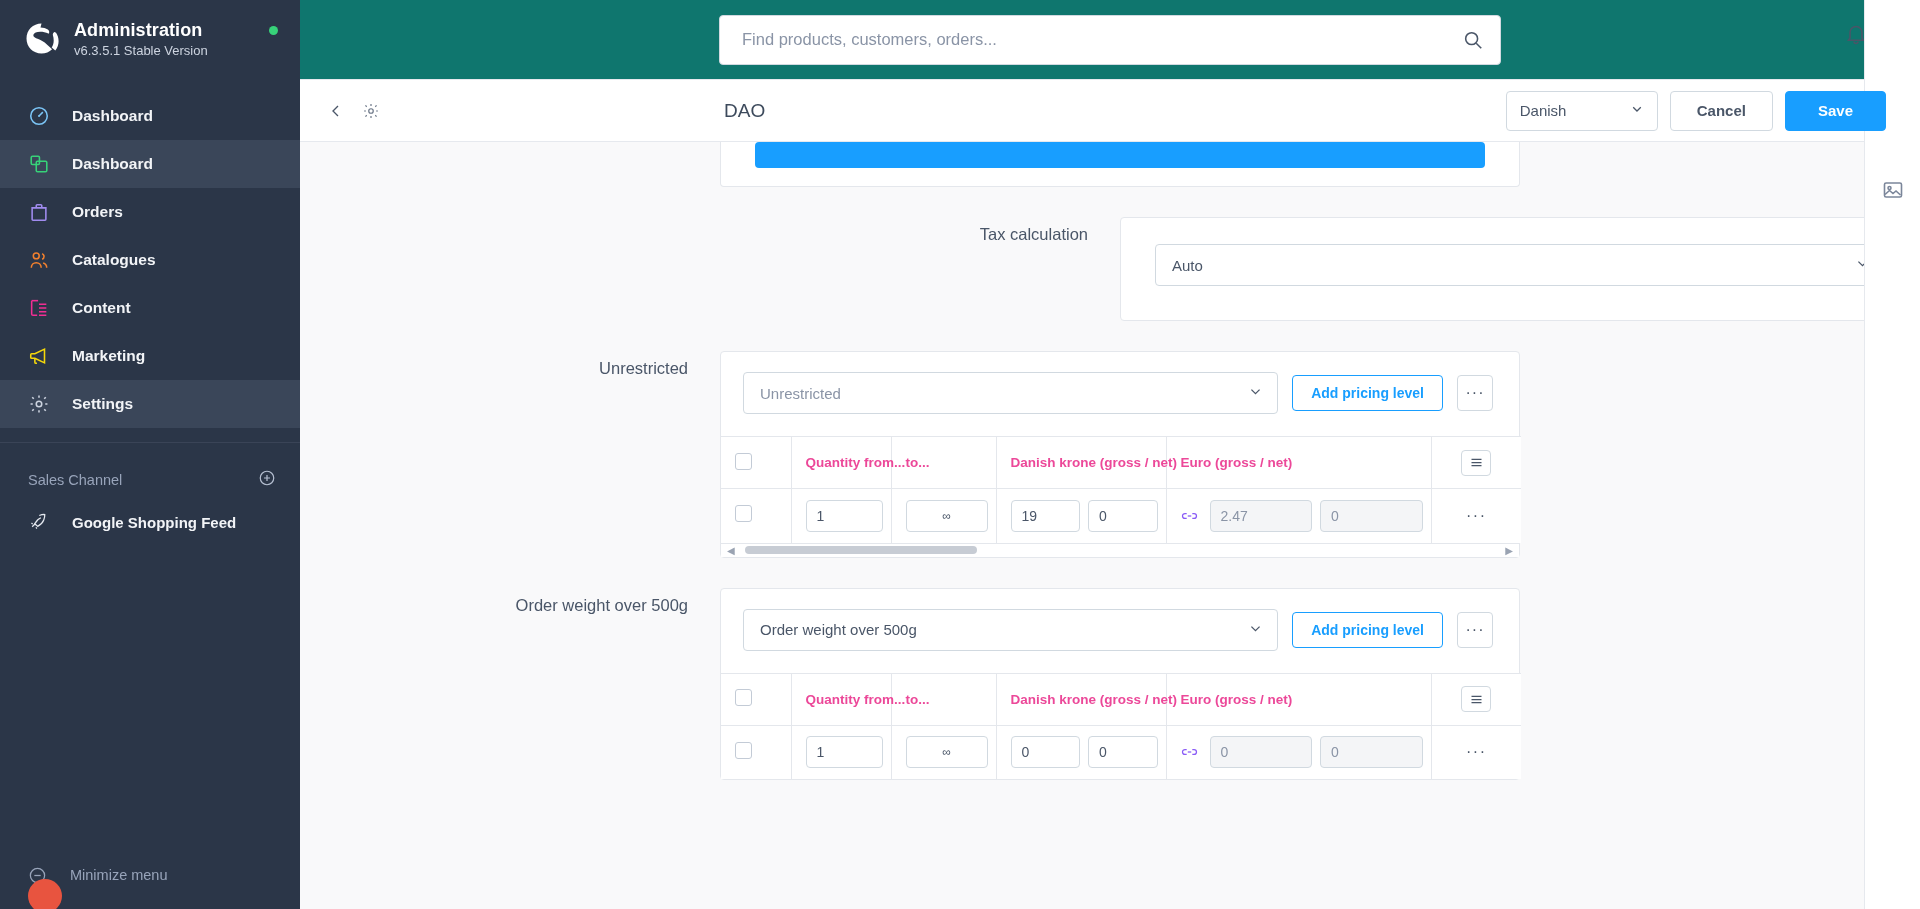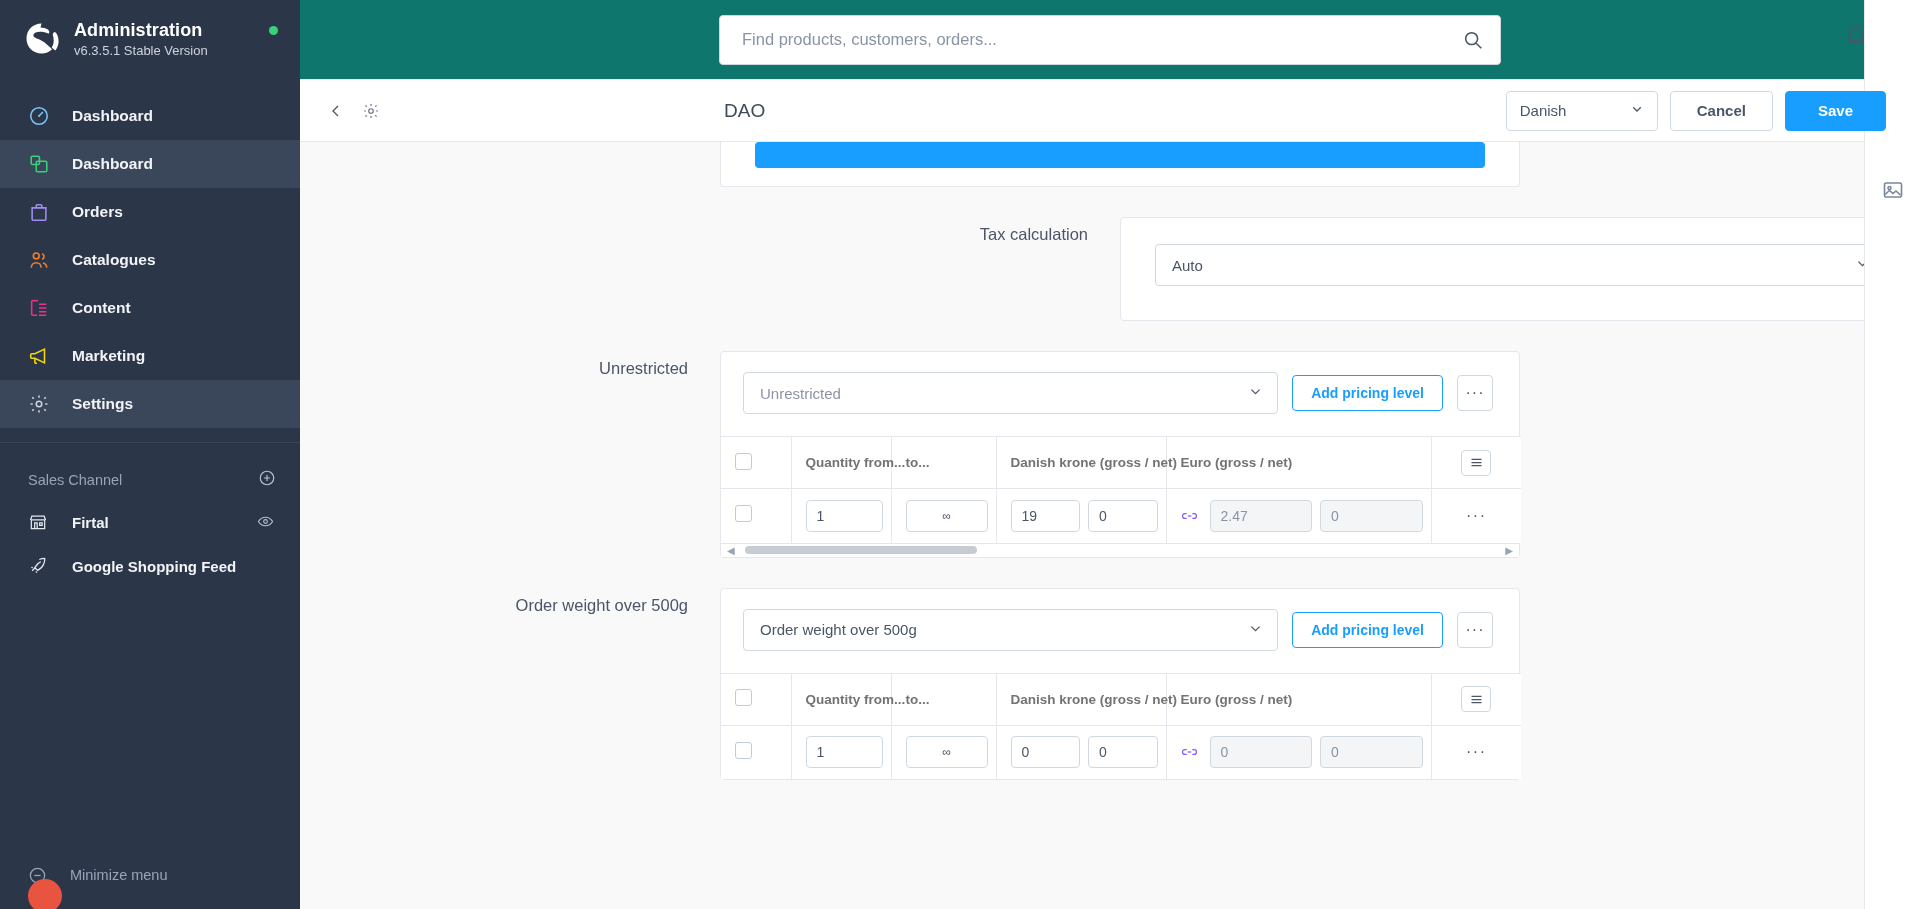--- a/index.html
+++ b/index.html
@@ -159,21 +159,21 @@
   .pc-ctx {
     width: 36px; height:36px; border:1px solid #d1d9e0; border-radius:4px; background:#fff;
     display:flex; align-items:center; justify-content:center; color:#4a5668;
     cursor:pointer; letter-spacing:1px; font-size:16px;
   }
 
   table.grid { width: 100%; border-collapse: collapse; table-layout: fixed; }
   table.grid th, table.grid td { border-top:1px solid #e4e7ec; border-right:1px solid #e4e7ec; }
   table.grid th:last-child, table.grid td:last-child { border-right: none; }
   table.grid th {
-    height: 52px; font-size:13.5px; font-weight:700; color:#737373;
+    height: 52px; font-size:13.5px; font-weight:700; color:#ec4899;
     text-align:left; padding: 0 12px 0 14px; white-space:nowrap; background:#fff;
   }
   table.grid td { height: 54px; padding: 0 8px 0 14px; background:#fff; }
   .cb {
     width:17px; height:17px; border:1px solid #c3cbd6; border-radius:3px; background:#fff;
     display:inline-block; cursor:pointer;
   }
   .cell-input {
     height: 32px; border:1px solid #d1d9e0; border-radius:4px; background:#fff;
     font-size:14px; color:#4a5668; padding: 0 10px; width: 100%;
@@ -317,36 +317,20 @@
     <div class="sb-sectionhead">
       <span>Sales Channel</span>
       <span class="sb-plus">
         <svg width="18" height="18" viewBox="0 0 24 24" fill="none" stroke="#b6c0d2" stroke-width="1.6">
           <circle cx="12" cy="12" r="9"></circle>
             <path d="M12 8v8M8 12h8"></path>
         </svg>
       </span>
     </div>
 
-    <div class="sb-chanitem">
-      <span class="sb-ico">
-        <svg width="20" height="20" viewBox="0 0 24 24" fill="none" stroke="#e4e8ef" stroke-width="1.5">
-          <path d="M4 9.5h16v10.5H4z"></path>
-            <path d="M3 9.5l1.6-4.5h14.8L21 9.5"></path>
-          <path d="M8 20V13h3v7M14 13h3v3h-3z"></path>
-        </svg>
-      </span>
-      <span>Firtal</span>
-      <span class="sb-eye">
-        <svg width="17" height="17" viewBox="0 0 24 24" fill="none" stroke="#b6c0d2" stroke-width="1.6">
-          <path d="M2 12s3.6-6 10-6 10 6 10 6-3.6 6-10 6-10-6-10-6z"></path>
-            <circle cx="12" cy="12" r="2.6"></circle>
-        </svg>
-      </span>
-    </div>
 
     <div class="sb-chanitem">
       <span class="sb-ico">
         <svg width="20" height="20" viewBox="0 0 24 24" fill="none" stroke="#e4e8ef" stroke-width="1.5">
           <path d="M13.5 4.2c3.6-1.4 6.6-1.2 6.6-1.2s.2 3-1.2 6.6c-1.3 3.3-4.4 6-7.3 7.6L8 14.2C9.6 11.3 12.2 8.2 15.5 6.9"></path>
           <path d="M8.3 14.4L5 17.7M4.2 13.2l1.4 1.4M9.4 18.4l1.4 1.4"></path>
         </svg>
       </span>
       <span>Google Shopping Feed</span>
     </div>

